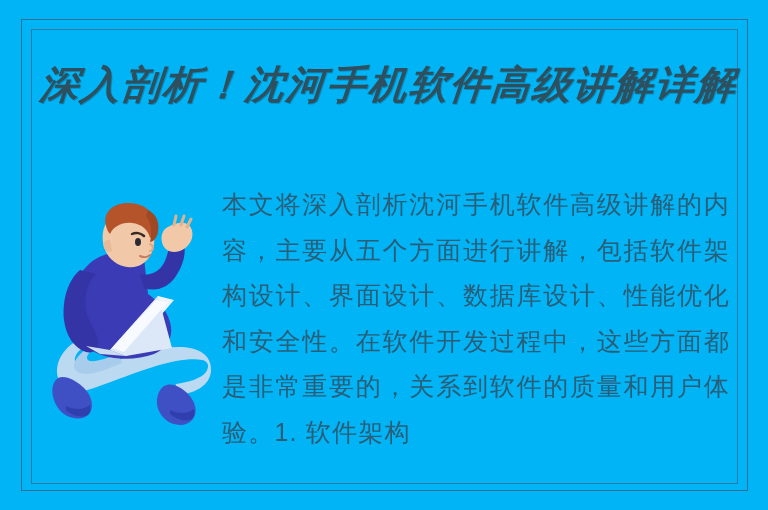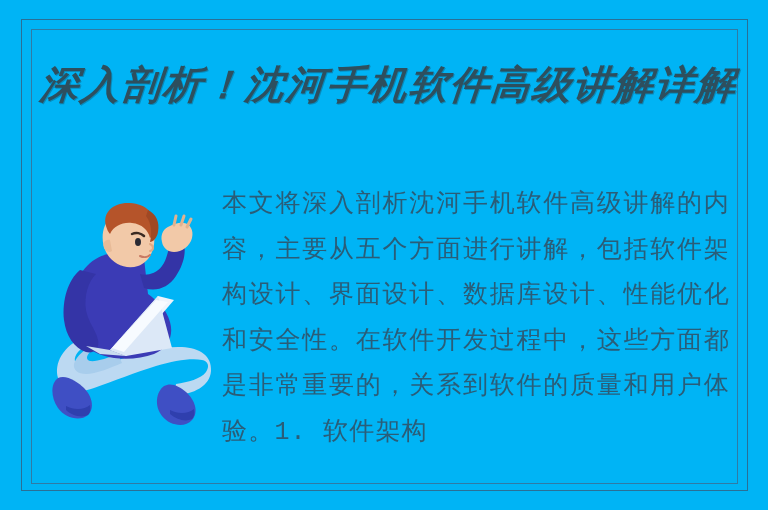--- a/index.html
+++ b/index.html
@@ -62,21 +62,21 @@
     white-space: nowrap;
     transform: skewX(-5deg);
   }
 
   
   .body-text {
     position: absolute;
     left: 222px;
     top: 182px;
     width: 508px;
-    font-family: Liberation Mono, monospace;
+    font-family: Liberation Sans, sans-serif;
     font-size: 25px;
     line-height: 45.5px;
     color: #2a5d78;
     text-align: justify;
     text-align-last: left;
     letter-spacing: 1.2px;
   }
 
   
   .illustration {

